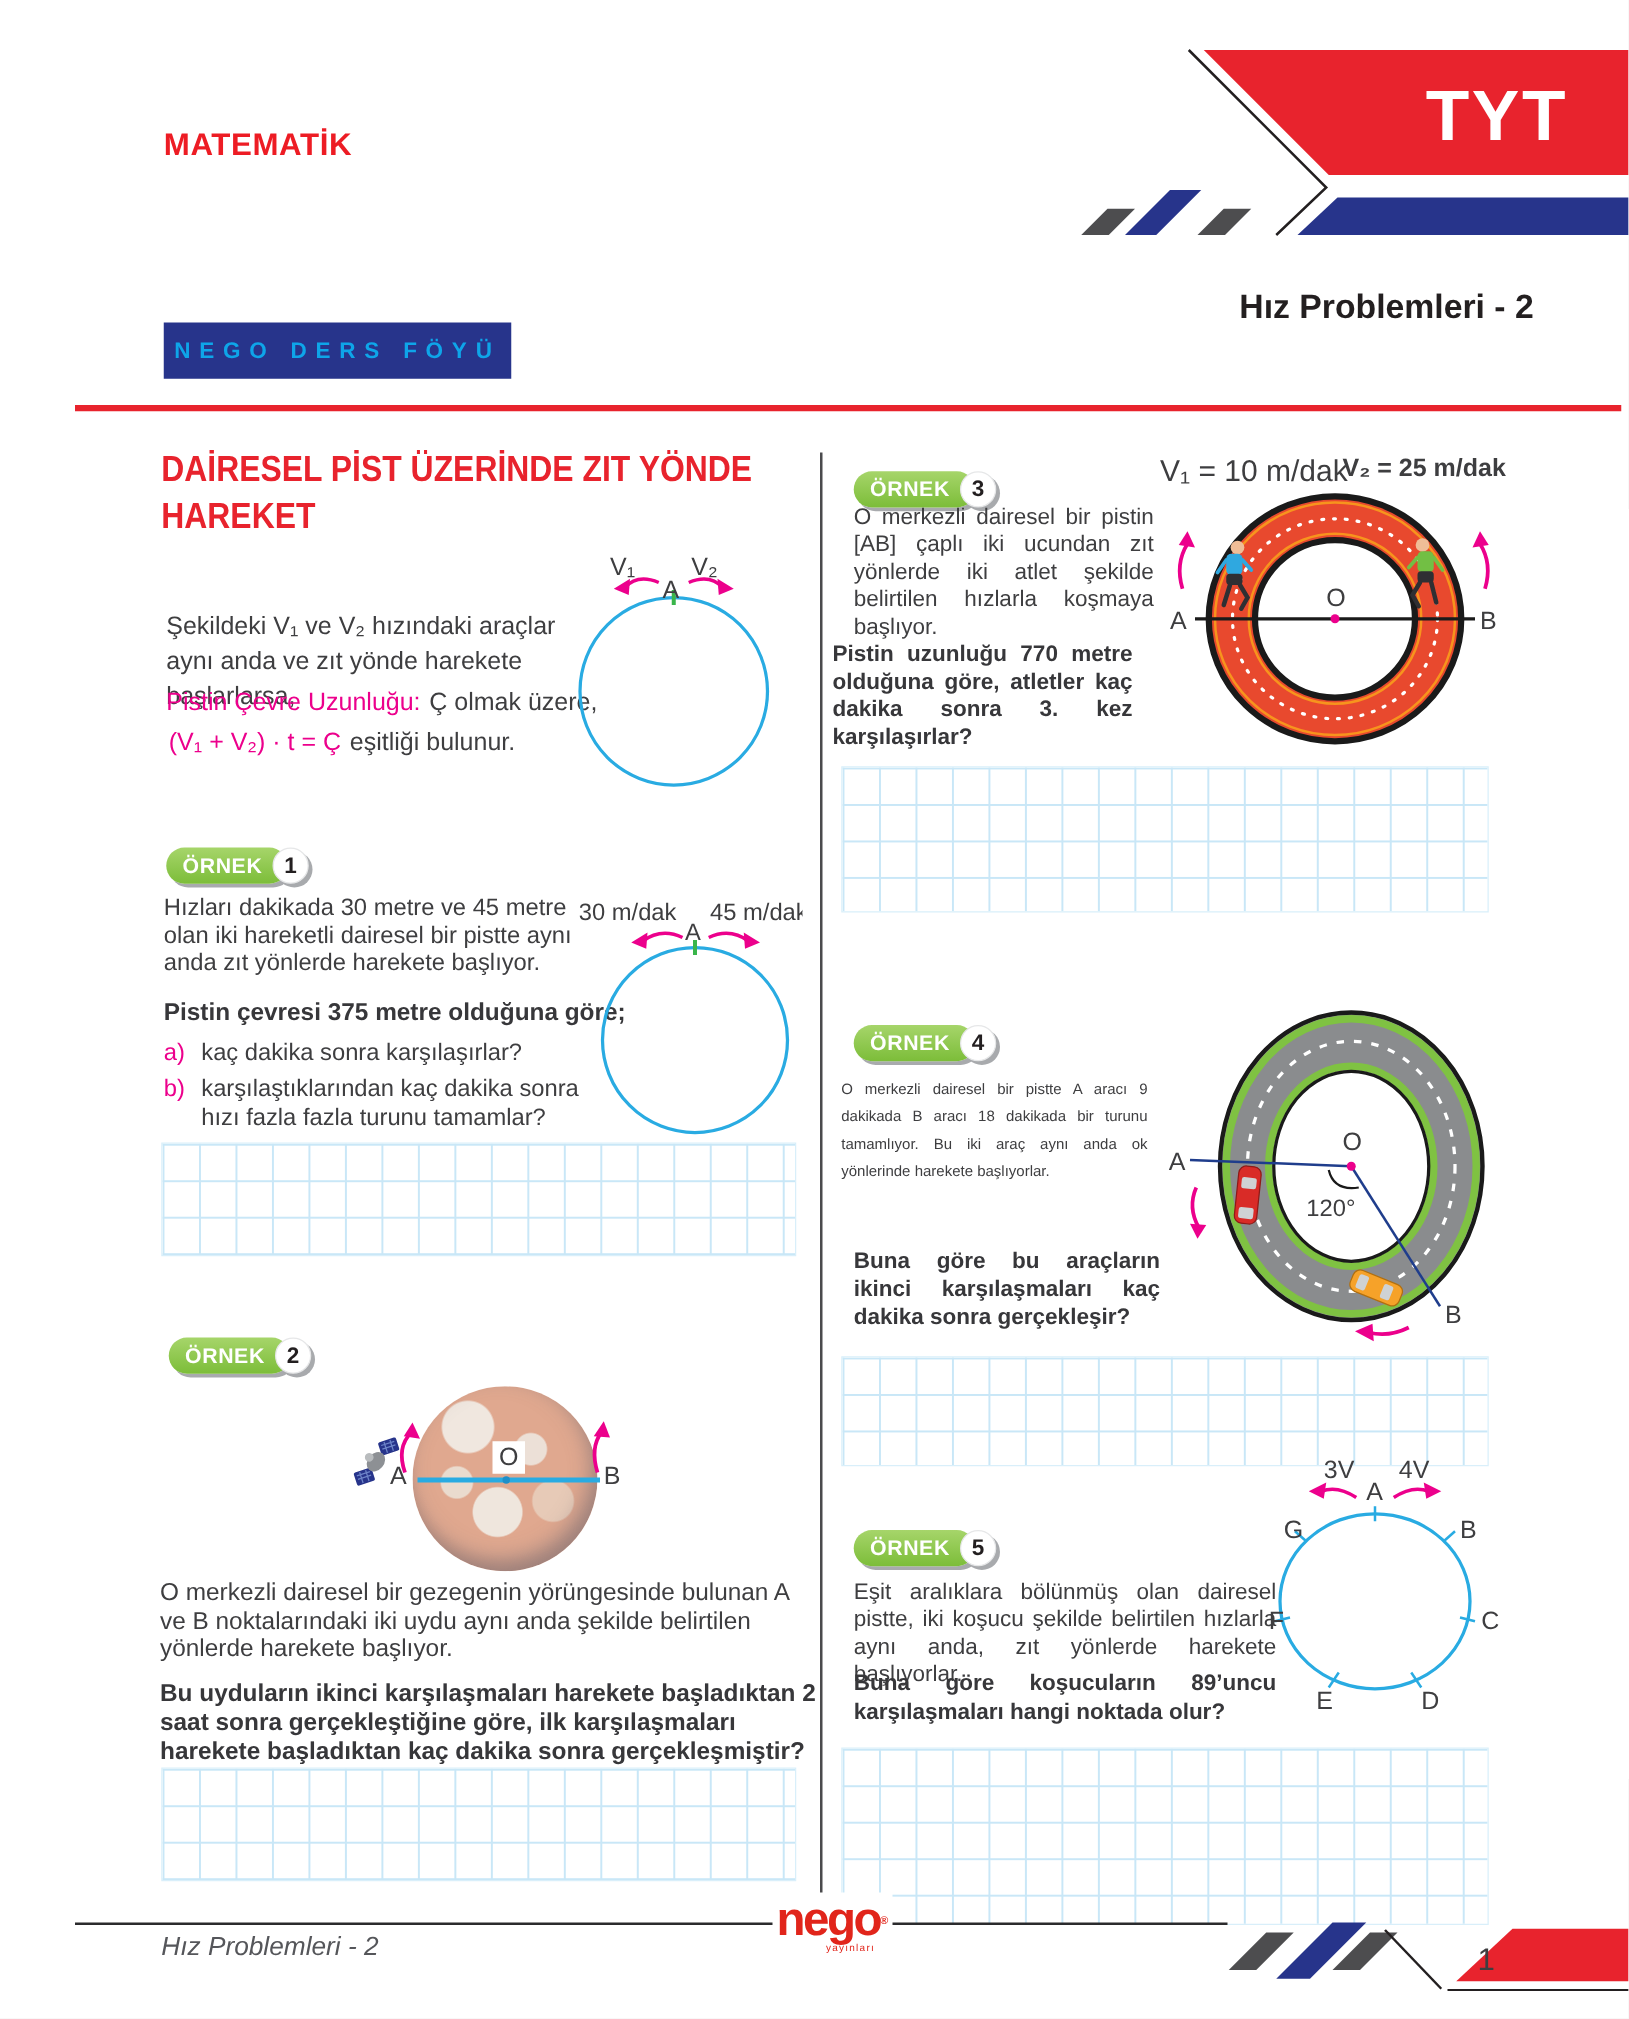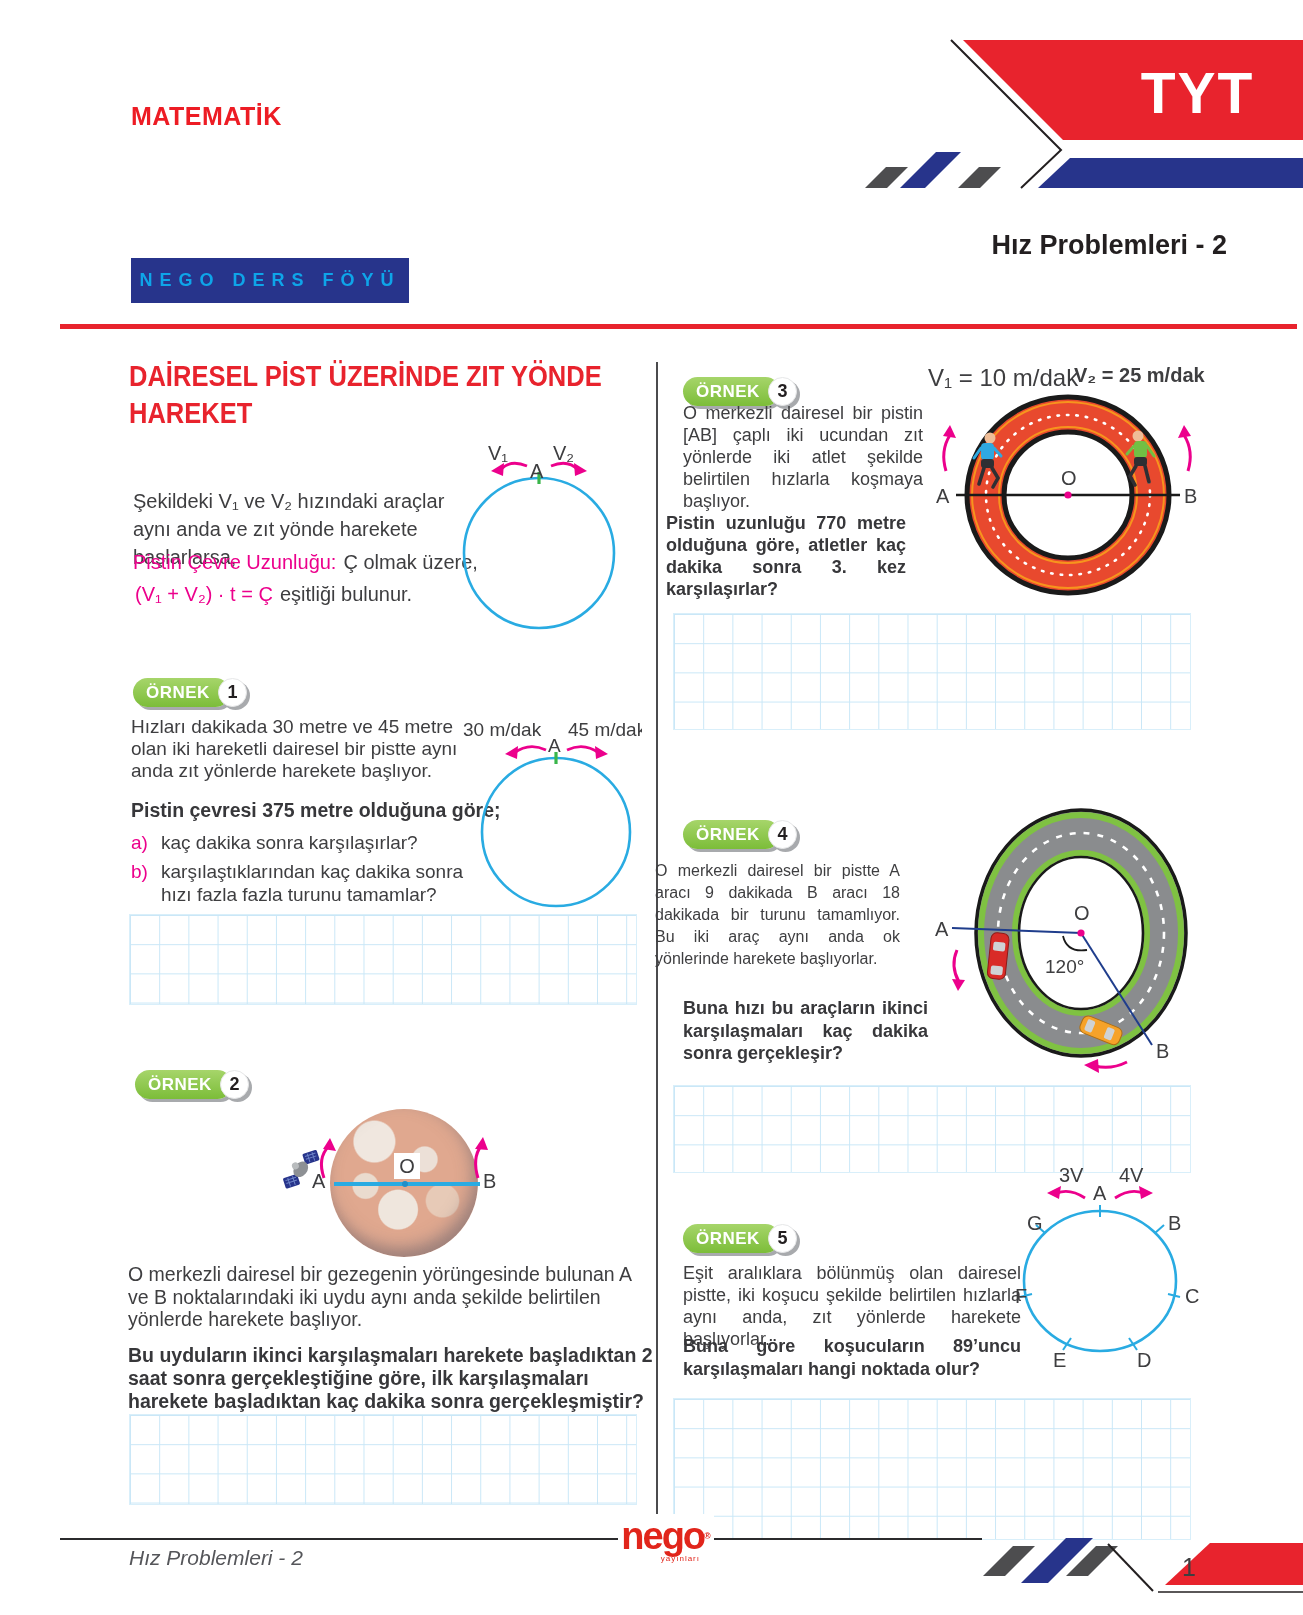--- a/index.html
+++ b/index.html
@@ -198,22 +198,22 @@
     <polygon points="248,55 261,53 254,42" fill="#ec008c"></polygon>
   </svg>
 
   <div class="grid" style="left:673px;top:613px;width:516px;height:115px;"></div>
 
   <div class="badge" style="left:683px;top:820px;">
     <div class="badge-pill"><span>ÖRNEK</span></div>
     <div class="badge-num"><span>4</span></div>
   </div>
 
-  <div class="txt jtxt" style="left:655px;top:860px;width:245px;font-size:16px;line-height:22px;">O merkezli dairesel bir pistte A aracı 9 dakikada B aracı 18 dakikada bir turunu tamamlıyor. Bu iki araç aynı anda ok yönlerinde harekete başlıyorlar.</div>
-  <div class="txt jtxt bold" style="left:683px;top:997px;width:245px;font-size:18px;line-height:22.5px;">Buna hızı bu araçların ikinci karşılaşmaları kaç dakika sonra gerçekleşir?</div>
+  <div class="txt jtxt" style="left:673px;top:860px;width:245px;font-size:12px;line-height:22px;">O merkezli dairesel bir pistte A aracı 9 dakikada B aracı 18 dakikada bir turunu tamamlıyor. Bu iki araç aynı anda ok yönlerinde harekete başlıyorlar.</div>
+  <div class="txt jtxt bold" style="left:683px;top:997px;width:245px;font-size:18px;line-height:22.5px;">Buna göre bu araçların ikinci karşılaşmaları kaç dakika sonra gerçekleşir?</div>
 
   <svg class="abs" style="left:935px;top:798px;" width="270" height="292" viewBox="0 0 270 292">
     <ellipse cx="146" cy="135" rx="105" ry="123" fill="#8a8c8e" stroke="#1a1a1a" stroke-width="3.5"></ellipse>
     <ellipse cx="146" cy="135" rx="100" ry="118" fill="none" stroke="#7fc242" stroke-width="6"></ellipse>
     <ellipse cx="146" cy="135" rx="83" ry="100" fill="none" stroke="#ffffff" stroke-width="2.6" stroke-dasharray="6 8"></ellipse>
     <ellipse cx="146" cy="135" rx="66" ry="80" fill="#ffffff" stroke="#7fc242" stroke-width="6"></ellipse>
     <ellipse cx="146" cy="135" rx="62" ry="76" fill="none" stroke="#1a1a1a" stroke-width="2.6"></ellipse>
     <line x1="146" y1="135" x2="17" y2="130" stroke="#1f3d8c" stroke-width="2"></line>
     <line x1="146" y1="135" x2="217" y2="247" stroke="#1f3d8c" stroke-width="2"></line>
     <path d="M128,138 Q132,155 152,152" fill="none" stroke="#1a1a1a" stroke-width="1.8"></path>

